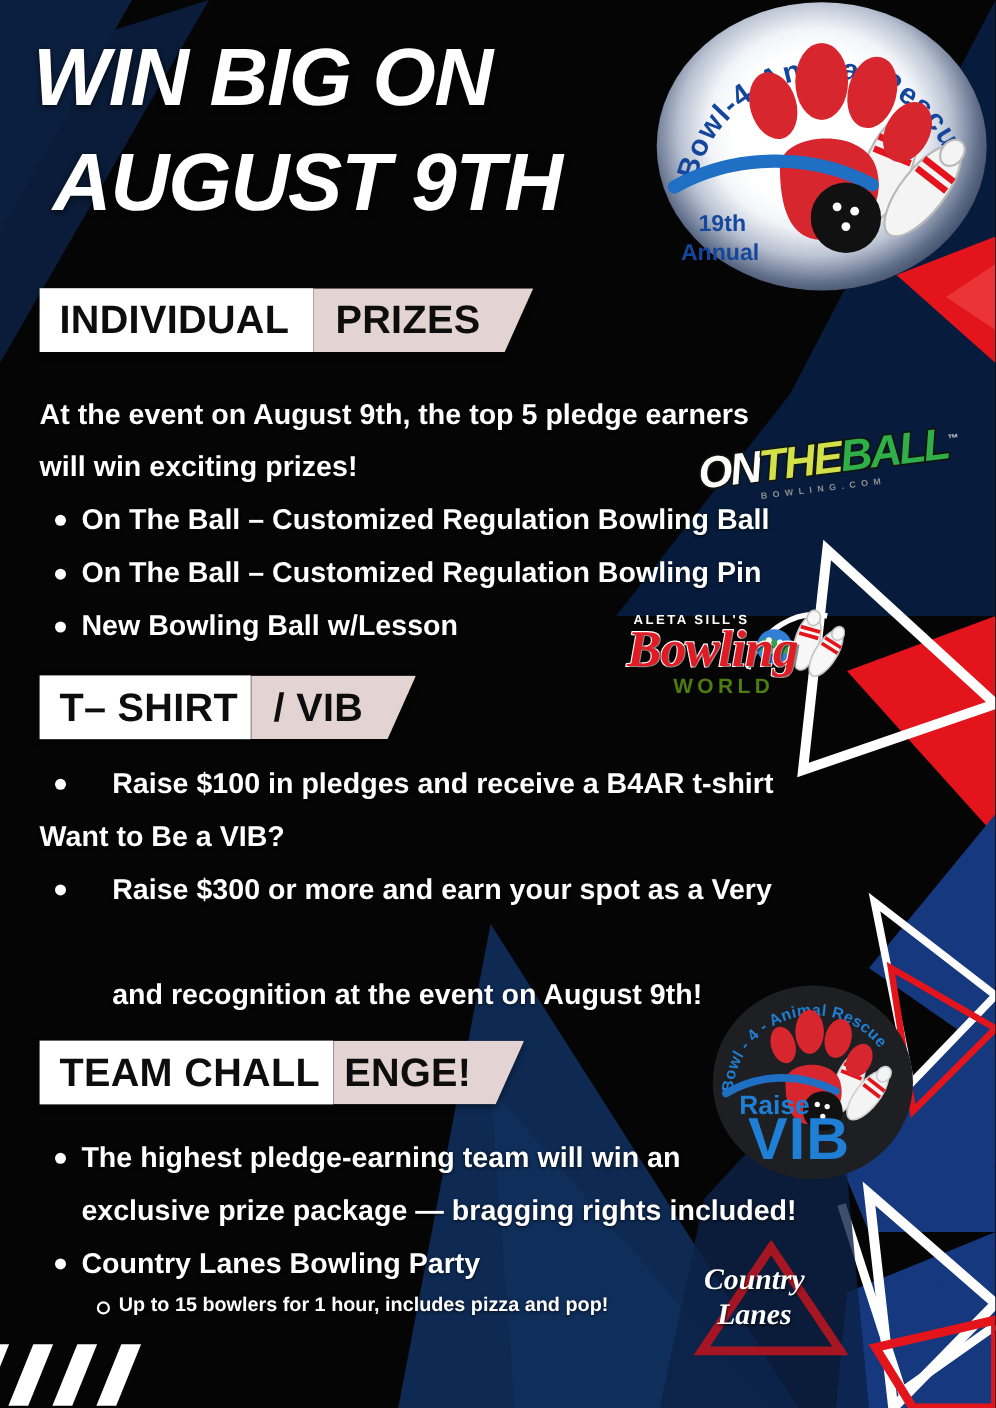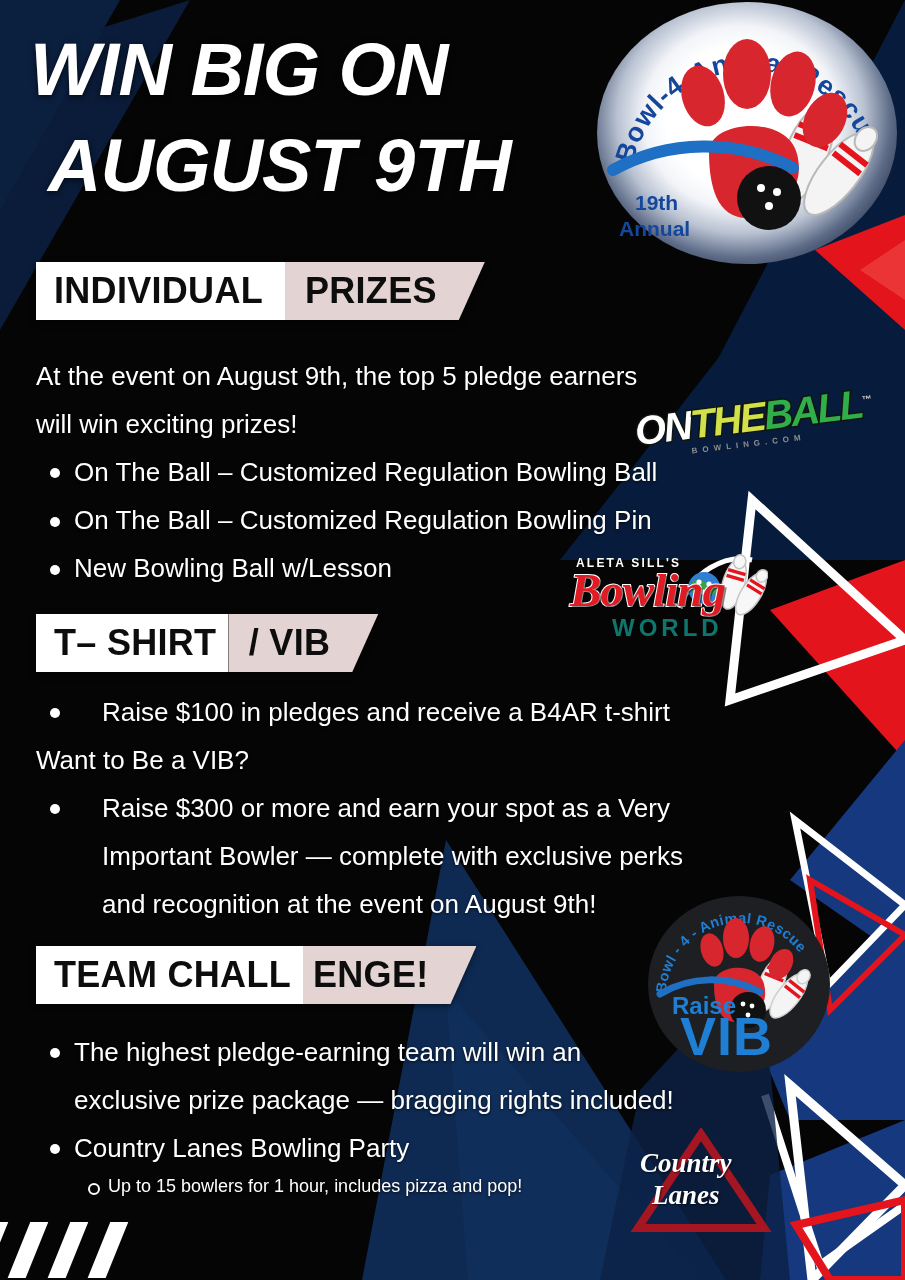--- a/index.html
+++ b/index.html
@@ -54,21 +54,21 @@
     color:#0d0d0d;
     letter-spacing:.3px;
     white-space:pre;
     line-height:1;
   }
 
   
   .copy{
     position:absolute;z-index:38;color:#ffffff;
     font-family:"Liberation Sans", sans-serif;
-    font-weight:normal;
+    font-weight:bold;
     font-size:26px;
     line-height:1.85;
     text-shadow:0 1px 3px rgba(0,0,0,.75);
   }
   .copy p{margin:0;}
   ul.lst{margin:0;padding:0;list-style:none;}
   ul.lst > li{
     position:relative;padding-left:38px;margin:0;
   }
   ul.lst > li:before{
@@ -136,21 +136,21 @@
   .bworld .bowling{
     position:absolute;left:2px;top:15px;
     font-family:"Liberation Serif", serif;font-weight:bold;font-style:italic;
     font-size:47px;color:#e01b24;letter-spacing:-1px;line-height:1;
     -webkit-text-stroke:2px #ffffff;paint-order:stroke fill;
     text-shadow:2px 2px 0 rgba(0,0,0,.45);
   }
   .bworld .world{
     position:absolute;left:44px;top:62px;
     font-family:"Liberation Sans", sans-serif;font-weight:bold;
-    font-size:24px;letter-spacing:4px;color:#0f766e;
+    font-size:19px;letter-spacing:4px;color:#4d7c0f;
   }
   .bworld svg{position:absolute;left:110px;top:-6px;}
 
   
   .clubvib{
     position:absolute;left:648px;top:896px;width:182px;height:176px;z-index:36;
   }
   .clubvib .disc{
     position:absolute;inset:0;border-radius:50%;
     background:#1d1f22;
@@ -359,21 +359,21 @@
   </div>
 
   <div class="copy" style="left:36px;top:688px;width:740px;">
     <ul class="lst">
       <li style="padding-left:66px;">Raise $100 in pledges and receive a B4AR t-shirt</li>
     </ul>
     <p>Want to Be a VIB?</p>
     <ul class="lst">
       <li style="padding-left:66px;">
         <span>Raise $300 or more and earn your spot as a Very</span><br>
-        <span>Important Bowler — complete with exclusive perks</span><br>
+        <br>
         <span>and recognition at the event on August 9th!</span>
       </li>
     </ul>
   </div>
 
   <div class="clubvib">
     <div class="disc"></div>
     <svg width="182" height="176" viewBox="0 0 182 176">
       <defs>
         <path id="vibarc" d="M 18,104 A 74,74 0 0 1 166,98" fill="none"></path>

